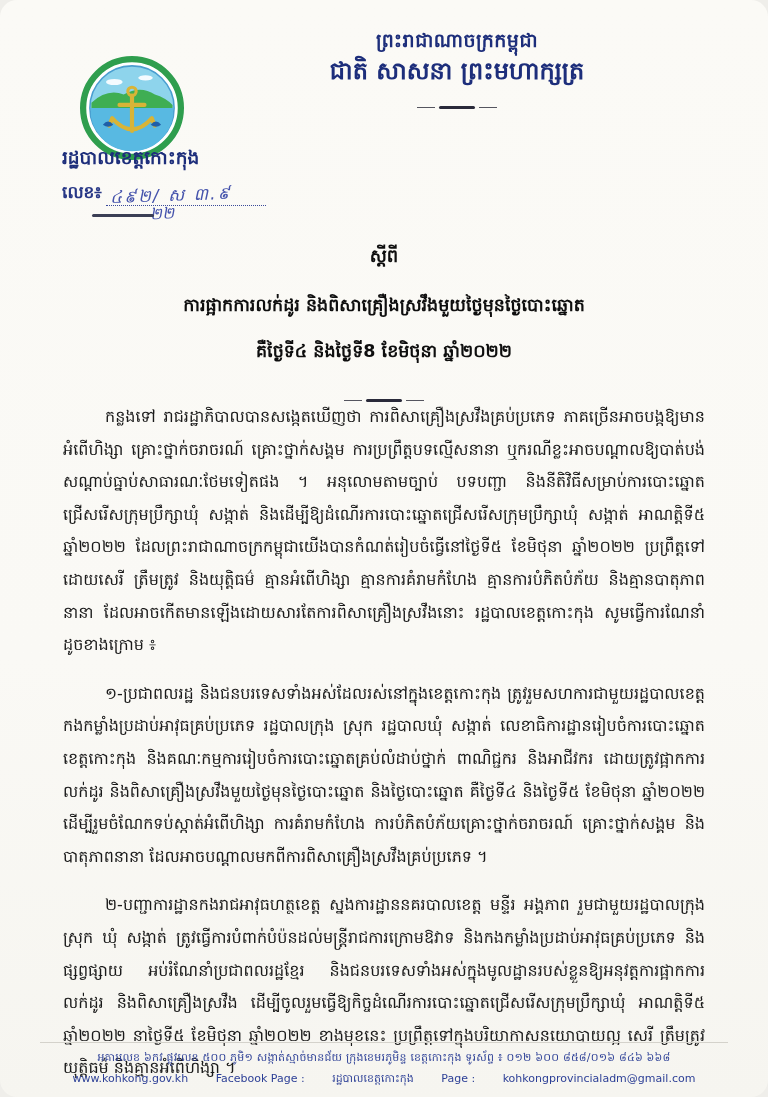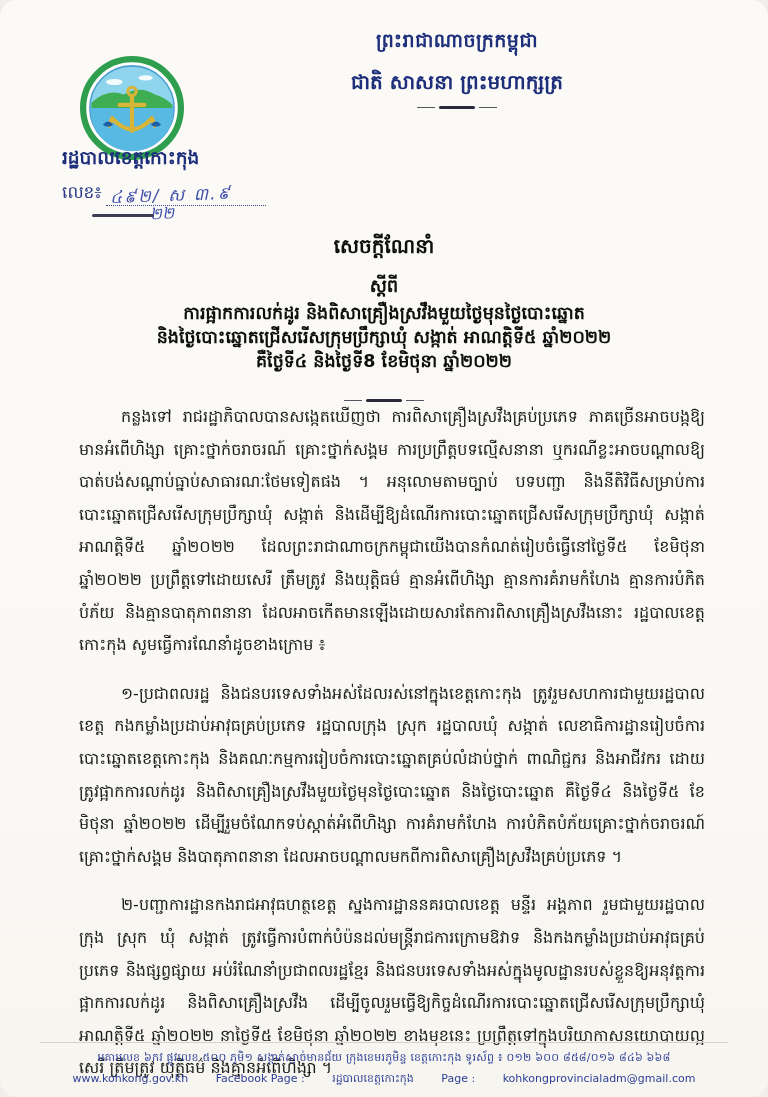--- a/index.html
+++ b/index.html
@@ -15,44 +15,44 @@
     background:linear-gradient(180deg,#fbfaf6 0%,#faf9f5 60%,#f6f5f0 100%);
     overflow:hidden;
     color:#1c1c1c;
     border-radius:17px;
   }
   
   .header{position:absolute;top:0;left:0;right:0;height:232px;}
   .motto{position:absolute;top:28px;left:312px;width:290px;text-align:center;
          color:#1d2e7b;font-weight:bold;}
   .motto-l1{font-size:19px;letter-spacing:.5px;}
-  .motto-l2{font-size:20px;margin-top:13px;}
+  .motto-l2{font-size:24px;}
   .tassel{position:absolute;height:3px;width:36px;background:#2a2a3a;border-radius:2px;}
   .tassel::before,.tassel::after{content:"";position:absolute;top:1px;height:1px;width:18px;background:#55555f;}
   .tassel::before{left:-22px}.tassel::after{right:-22px}
   .motto-tassel{top:106px;left:439px;}
   .seal{position:absolute;top:56px;left:78px;width:108px;height:104px;}
   .admin-title{position:absolute;top:146px;left:62px;font-size:18.5px;font-weight:bold;color:#1d2e7b;}
   .ref-line{position:absolute;top:181px;left:62px;font-size:17px;color:#273786;display:flex;align-items:flex-end;}
-  .ref-label{font-weight:normal;}
+  .ref-label{font-weight:bold;}
   .ref-dots{display:inline-block;min-width:160px;border-bottom:1.6px dotted #3a4a9a;margin-left:4px;line-height:1;}
   .ref-hand{display:inline-block;font-size:17px;color:#4553ac;transform:rotate(-2deg);
             font-style:italic;letter-spacing:2px;padding:0 4px 1px 4px;}
   .ref-sub{position:absolute;top:203px;left:150px;font-size:16px;color:#4553ac;font-style:italic;transform:rotate(-4deg);}
   .ref-stroke{position:absolute;top:214px;left:92px;width:62px;height:2.5px;background:#3b3f55;border-radius:2px;}
   
   .title-block{position:absolute;top:233px;left:0;right:0;text-align:center;color:#0e0e0e;}
   .title-heading{font-size:20px;font-weight:bold;}
   .title-sub{font-size:18px;font-weight:bold;margin-top:11px;}
-  .title-line{font-size:17.5px;font-weight:bold;margin-top:2px;line-height:1.25;}
+  .title-line{font-size:17.5px;font-weight:bold;margin-top:24px;line-height:1.25;}
   .title-tassel{top:399px;left:366px;}
   
   .body-text{position:absolute;top:401px;left:63px;width:642px;
              font-size:16px;line-height:32.6px;text-align:justify;color:#1a1a1a;}
-  .body-text p{margin:0 0 16px 16px;text-indent:42px;}
+  .body-text p{margin:0 0 16px 0;text-indent:42px;}
   
   .footer{position:absolute;left:40px;right:40px;bottom:10px;
           border-top:1px solid #d4d2cb;padding-top:7px;text-align:center;color:#2c3f96;}
   .footer-line1{font-size:11px;letter-spacing:.2px;}
   .footer-line2{font-size:11px;margin-top:5px;}
   .footer-line2 span{margin:0 12px;}
 </style>
 </head>
 <body>
 
@@ -89,24 +89,22 @@
 
     <div class="ref-line">
       <span class="ref-label">លេខ៖</span>
         <span class="ref-dots"><span class="ref-hand">៤៩២/ ស ៣.៩</span></span>
     </div>
     <div class="ref-sub">២២</div>
     <div class="ref-stroke"></div>
   </div>
 
   <div class="title-block">
-    <div class="title-heading">សេចក្តីណែនាំ</div>
     <div class="title-sub">ស្តីពី</div>
     <div class="title-line">ការផ្អាកការលក់ដូរ និងពិសាគ្រឿងស្រវឹងមួយថ្ងៃមុនថ្ងៃបោះឆ្នោត</div>
-    <div class="title-line">និងថ្ងៃបោះឆ្នោតជ្រើសរើសក្រុមប្រឹក្សាឃុំ សង្កាត់ អាណត្តិទី៥ ឆ្នាំ២០២២</div>
     <div class="title-line">គឺថ្ងៃទី៤ និងថ្ងៃទី8 ខែមិថុនា ឆ្នាំ២០២២</div>
   </div>
   <div class="tassel title-tassel"></div>
 
   <div class="body-text">
     <p>កន្លងទៅ រាជរដ្ឋាភិបាលបានសង្កេតឃើញថា ការពិសាគ្រឿងស្រវឹងគ្រប់ប្រភេទ ភាគច្រើនអាចបង្កឱ្យមានអំពើហិង្សា គ្រោះថ្នាក់ចរាចរណ៍ គ្រោះថ្នាក់សង្គម ការប្រព្រឹត្តបទល្មើសនានា ឬករណីខ្លះអាចបណ្តាលឱ្យបាត់បង់សណ្តាប់ធ្នាប់សាធារណៈថែមទៀតផង ។ អនុលោមតាមច្បាប់ បទបញ្ជា និងនីតិវិធីសម្រាប់ការបោះឆ្នោតជ្រើសរើសក្រុមប្រឹក្សាឃុំ សង្កាត់ និងដើម្បីឱ្យដំណើរការបោះឆ្នោតជ្រើសរើសក្រុមប្រឹក្សាឃុំ សង្កាត់ អាណត្តិទី៥ ឆ្នាំ២០២២ ដែលព្រះរាជាណាចក្រកម្ពុជាយើងបានកំណត់រៀបចំធ្វើនៅថ្ងៃទី៥ ខែមិថុនា ឆ្នាំ២០២២ ប្រព្រឹត្តទៅដោយសេរី ត្រឹមត្រូវ និងយុត្តិធម៌ គ្មានអំពើហិង្សា គ្មានការគំរាមកំហែង គ្មានការបំភិតបំភ័យ និងគ្មានបាតុភាពនានា ដែលអាចកើតមានឡើងដោយសារតែការពិសាគ្រឿងស្រវឹងនោះ រដ្ឋបាលខេត្តកោះកុង សូមធ្វើការណែនាំដូចខាងក្រោម ៖</p>
     <p>១-ប្រជាពលរដ្ឋ និងជនបរទេសទាំងអស់ដែលរស់នៅក្នុងខេត្តកោះកុង ត្រូវរួមសហការជាមួយរដ្ឋបាលខេត្ត កងកម្លាំងប្រដាប់អាវុធគ្រប់ប្រភេទ រដ្ឋបាលក្រុង ស្រុក រដ្ឋបាលឃុំ សង្កាត់ លេខាធិការដ្ឋានរៀបចំការបោះឆ្នោតខេត្តកោះកុង និងគណៈកម្មការរៀបចំការបោះឆ្នោតគ្រប់លំដាប់ថ្នាក់ ពាណិជ្ជករ និងអាជីវករ ដោយត្រូវផ្អាកការលក់ដូរ និងពិសាគ្រឿងស្រវឹងមួយថ្ងៃមុនថ្ងៃបោះឆ្នោត និងថ្ងៃបោះឆ្នោត គឺថ្ងៃទី៤ និងថ្ងៃទី៥ ខែមិថុនា ឆ្នាំ២០២២ ដើម្បីរួមចំណែកទប់ស្កាត់អំពើហិង្សា ការគំរាមកំហែង ការបំភិតបំភ័យគ្រោះថ្នាក់ចរាចរណ៍ គ្រោះថ្នាក់សង្គម និងបាតុភាពនានា ដែលអាចបណ្តាលមកពីការពិសាគ្រឿងស្រវឹងគ្រប់ប្រភេទ ។</p>
     <p>២-បញ្ជាការដ្ឋានកងរាជអាវុធហត្ថខេត្ត ស្នងការដ្ឋាននគរបាលខេត្ត មន្ទីរ អង្គភាព រួមជាមួយរដ្ឋបាលក្រុង ស្រុក ឃុំ សង្កាត់ ត្រូវធ្វើការបំពាក់បំប៉នដល់មន្ត្រីរាជការក្រោមឱវាទ និងកងកម្លាំងប្រដាប់អាវុធគ្រប់ប្រភេទ និងផ្សព្វផ្សាយ អប់រំណែនាំប្រជាពលរដ្ឋខ្មែរ និងជនបរទេសទាំងអស់ក្នុងមូលដ្ឋានរបស់ខ្លួនឱ្យអនុវត្តការផ្អាកការលក់ដូរ និងពិសាគ្រឿងស្រវឹង ដើម្បីចូលរួមធ្វើឱ្យកិច្ចដំណើរការបោះឆ្នោតជ្រើសរើសក្រុមប្រឹក្សាឃុំ អាណត្តិទី៥ ឆ្នាំ២០២២ នាថ្ងៃទី៥ ខែមិថុនា ឆ្នាំ២០២២ ខាងមុខនេះ ប្រព្រឹត្តទៅក្នុងបរិយាកាសនយោបាយល្អ សេរី ត្រឹមត្រូវ យុត្តិធម៌ និងគ្មានអំពើហិង្សា ។</p>
   </div>
 

